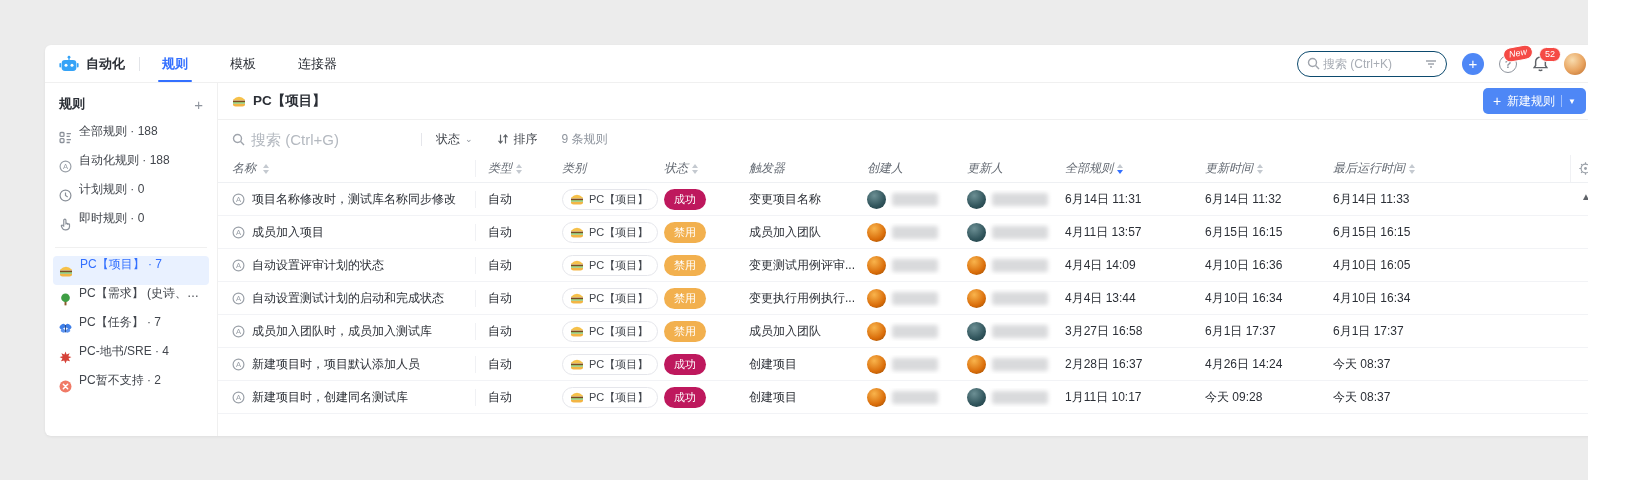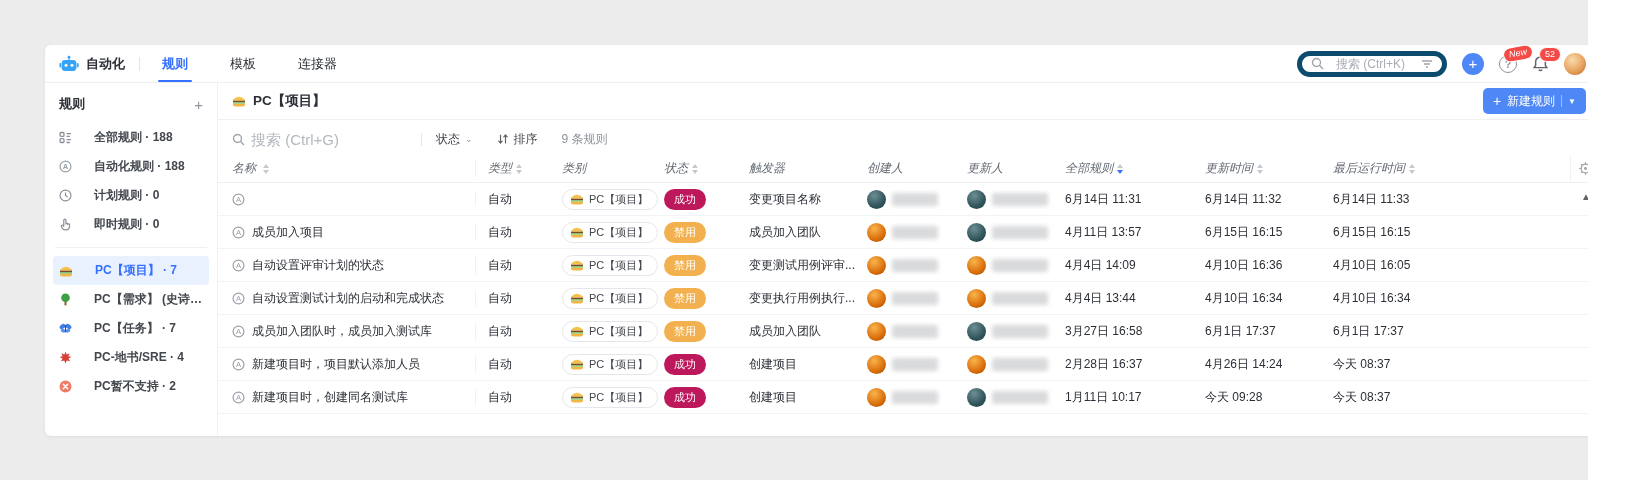--- a/index.html
+++ b/index.html
@@ -17,21 +17,21 @@
   .app-name { font-size: 13px; font-weight: 700; color: #2b2f36; }
   .tb-div { width: 1px; height: 14px; background: #e2e4e8; margin: 0 14px; }
   .tabs { display: flex; height: 100%; }
   .tab { position: relative; font-size: 13px; color: #2b2f36; padding: 0 8px; margin-right: 26px;
          display: flex; align-items: center; cursor: pointer; }
   .tab.active { color: #3370ff; font-weight: 600; }
   .tab.active::after { content: ""; position: absolute; left: 4px; right: 4px; bottom: 0;
                        height: 2px; background: #3370ff; border-radius: 1px; }
   .tb-right { display: flex; align-items: center; gap: 15px; }
   .searchbox { display: flex; align-items: center; width: 150px; height: 26px;
-               border: 5px solid #0c4a6e; border-radius: 13px; padding: 0 9px; gap: 12px; background: #fff; }
+               border: 1px solid #0c4a6e; border-radius: 13px; padding: 0 9px; gap: 3px; background: #fff; }
   .searchbox input { border: 0; outline: none; flex: 1; min-width: 0; font-size: 12px; color: #42464d;
                      font-family: inherit; background: transparent; }
   .searchbox input::placeholder { color: #a8adb5; }
   .ic { display: inline-flex; align-items: center; justify-content: center; flex: 0 0 auto; }
   .add-btn { width: 22px; height: 22px; border-radius: 50%; background: #4e87f6; color: #fff;
              border: 0; font-size: 15px; line-height: 20px; cursor: pointer; }
   .help-wrap, .bell-wrap { position: relative; display: inline-flex; }
   .help-circle { width: 18px; height: 18px; border: 1.4px solid #8f959e; border-radius: 50%;
                  color: #8f959e; font-size: 11px; font-weight: 700; display: flex;
                  align-items: center; justify-content: center; cursor: pointer; }
@@ -45,22 +45,22 @@
   
   .body-row { flex: 1; display: flex; min-height: 0; }
 
   
   .sidebar { width: 173px; flex: 0 0 173px; border-right: 1px solid #f0f0f0; padding: 8px 8px 0 8px;
              display: flex; flex-direction: column; overflow: hidden; }
   .sb-header { display: flex; align-items: center; justify-content: space-between;
                padding: 4px 6px 10px 6px; font-size: 13px; font-weight: 700; color: #2b2f36; }
   .sb-plus { color: #8f959e; font-size: 15px; font-weight: 400; cursor: pointer; }
   .sb-list { list-style: none; }
-  .sb-item { display: flex; align-items: center; gap: 22px; height: 29px; padding: 0 6px;
-             font-size: 12px; color: #42464d; border-radius: 4px; cursor: pointer; white-space: nowrap; font-weight: bold; }
+  .sb-item { display: flex; gap: 7px; height: 29px; padding: 0 6px;
+             font-size: 12px; color: #42464d; border-radius: 4px; cursor: pointer; white-space: nowrap; }
   .sb-item .lbl { overflow: hidden; text-overflow: ellipsis; }
   .sb-item.selected { background: #e9f1ff; color: #3370ff; }
   .sb-sep { height: 1px; background: #f0f0f0; margin: 8px 2px 8px 2px; }
   .sb-section { display: flex; align-items: center; justify-content: space-between;
                 padding: 2px 6px 8px 6px; font-size: 12px; color: #8f959e; }
   .sb-caret { color: #8f959e; font-size: 10px; cursor: pointer; }
 
   
   .main { flex: 1; display: flex; flex-direction: column; min-width: 0; position: relative; }
   .main-header { height: 37px; flex: 0 0 37px; display: flex; align-items: center;
@@ -393,20 +393,21 @@
             </div>
           <div id="tbody">
               <div class="tr">
                 <div class="td c0">
                   <span class="ic">
                     <svg width="13" height="13" viewBox="0 0 12 12">
                       <circle cx="6" cy="6" r="5" fill="none" stroke="#9aa0a8" stroke-width="1.1"></circle>
                       <text x="6" y="8.5" font-size="7" text-anchor="middle" fill="#9aa0a8">A</text>
                     </svg>
                   </span>
+                  <span class="nm">项目名称修改时，测试库名称同步修改</span>
                 </div>
                 <div class="td c1">自动</div>
                 <div class="td c2">
                   <span class="pill">
                     <span class="ic">
                       <svg width="14" height="12" viewBox="0 0 16 14">
                         <path d="M1 5.6 Q8 -1.8 15 5.6 L15 6.4 H1 Z" fill="#F6C14A"></path>
                         <rect x="1" y="6.6" width="14" height="1.7" fill="#7A4A22"></rect>
                         <rect x="1" y="8.5" width="14" height="1.5" fill="#6FAE3F"></rect>
                         <path d="M1 10.4 H15 V11.3 Q15 13.4 12 13.4 H4 Q1 13.4 1 11.3 Z" fill="#F3B544"></path>

